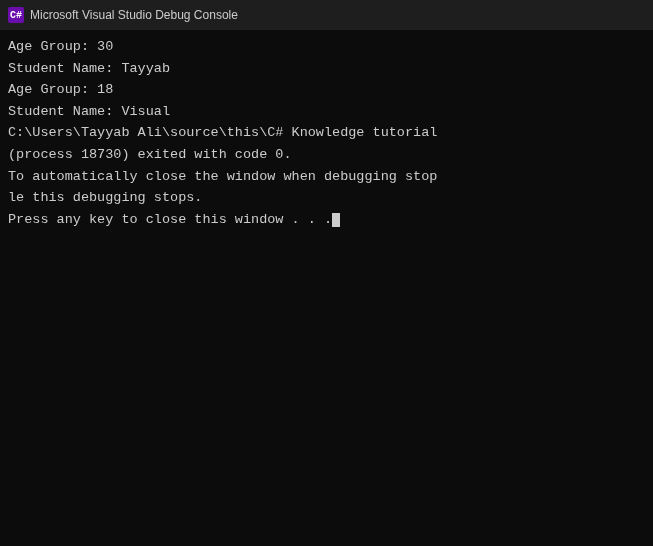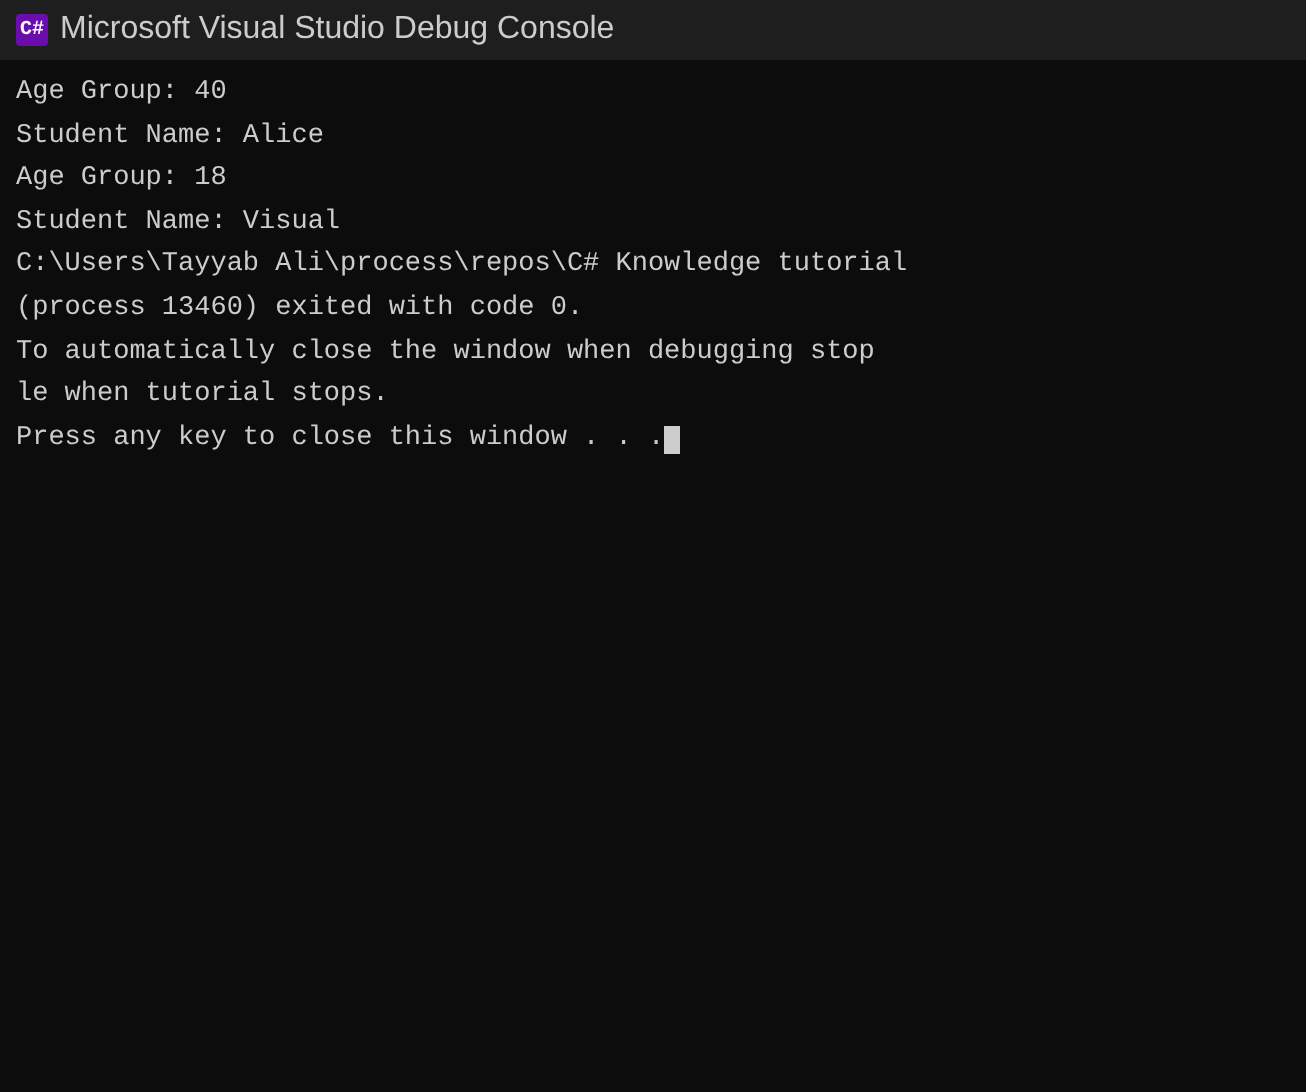--- a/index.html
+++ b/index.html
@@ -34,21 +34,21 @@
       align-items: center;
       justify-content: center;
       font-size: 10px;
       color: white;
       font-weight: bold;
       flex-shrink: 0;
     }
 
     .title-bar-text {
       color: #cccccc;
-      font-size: 16px;
+      font-size: 12px;
       font-family: 'Segoe UI', sans-serif;
     }
 
     .console-area {
       background: #0c0c0c;
       padding: 6px 8px;
       height: calc(546px - 30px);
       overflow: hidden;
     }
 
@@ -77,23 +77,23 @@
 </head>
 <body>
 
 <div class="title-bar">
   <div class="title-bar-icon">C#</div>
   <span class="title-bar-text">Microsoft Visual Studio Debug Console</span>
 </div>
 
 <div class="console-area">
 
-<div class="console-line">Age Group: 40</div>
-    <div class="console-line">Student Name: Alice</div>
+<div class="console-line">Age Group: 30</div>
+    <div class="console-line">Student Name: Tayyab</div>
     <div class="console-line">Age Group: 18</div>
     <div class="console-line">Student Name: Visual</div>
     <div class="console-line"></div>
-    <div class="console-line">C:\Users\Tayyab Ali\process\repos\C# Knowledge tutorial</div>
-    <div class="console-line">(process 13460) exited with code 0.</div>
+    <div class="console-line">C:\Users\Tayyab Ali\source\this\C# Knowledge tutorial</div>
+    <div class="console-line">(process 18730) exited with code 0.</div>
     <div class="console-line">To automatically close the window when debugging stop</div>
-    <div class="console-line">le when tutorial stops.</div>
+    <div class="console-line">le this debugging stops.</div>
     <div class="console-line">Press any key to close this window . . .<span class="cursor"></span></div>
   </div>
 
 </body></html>

